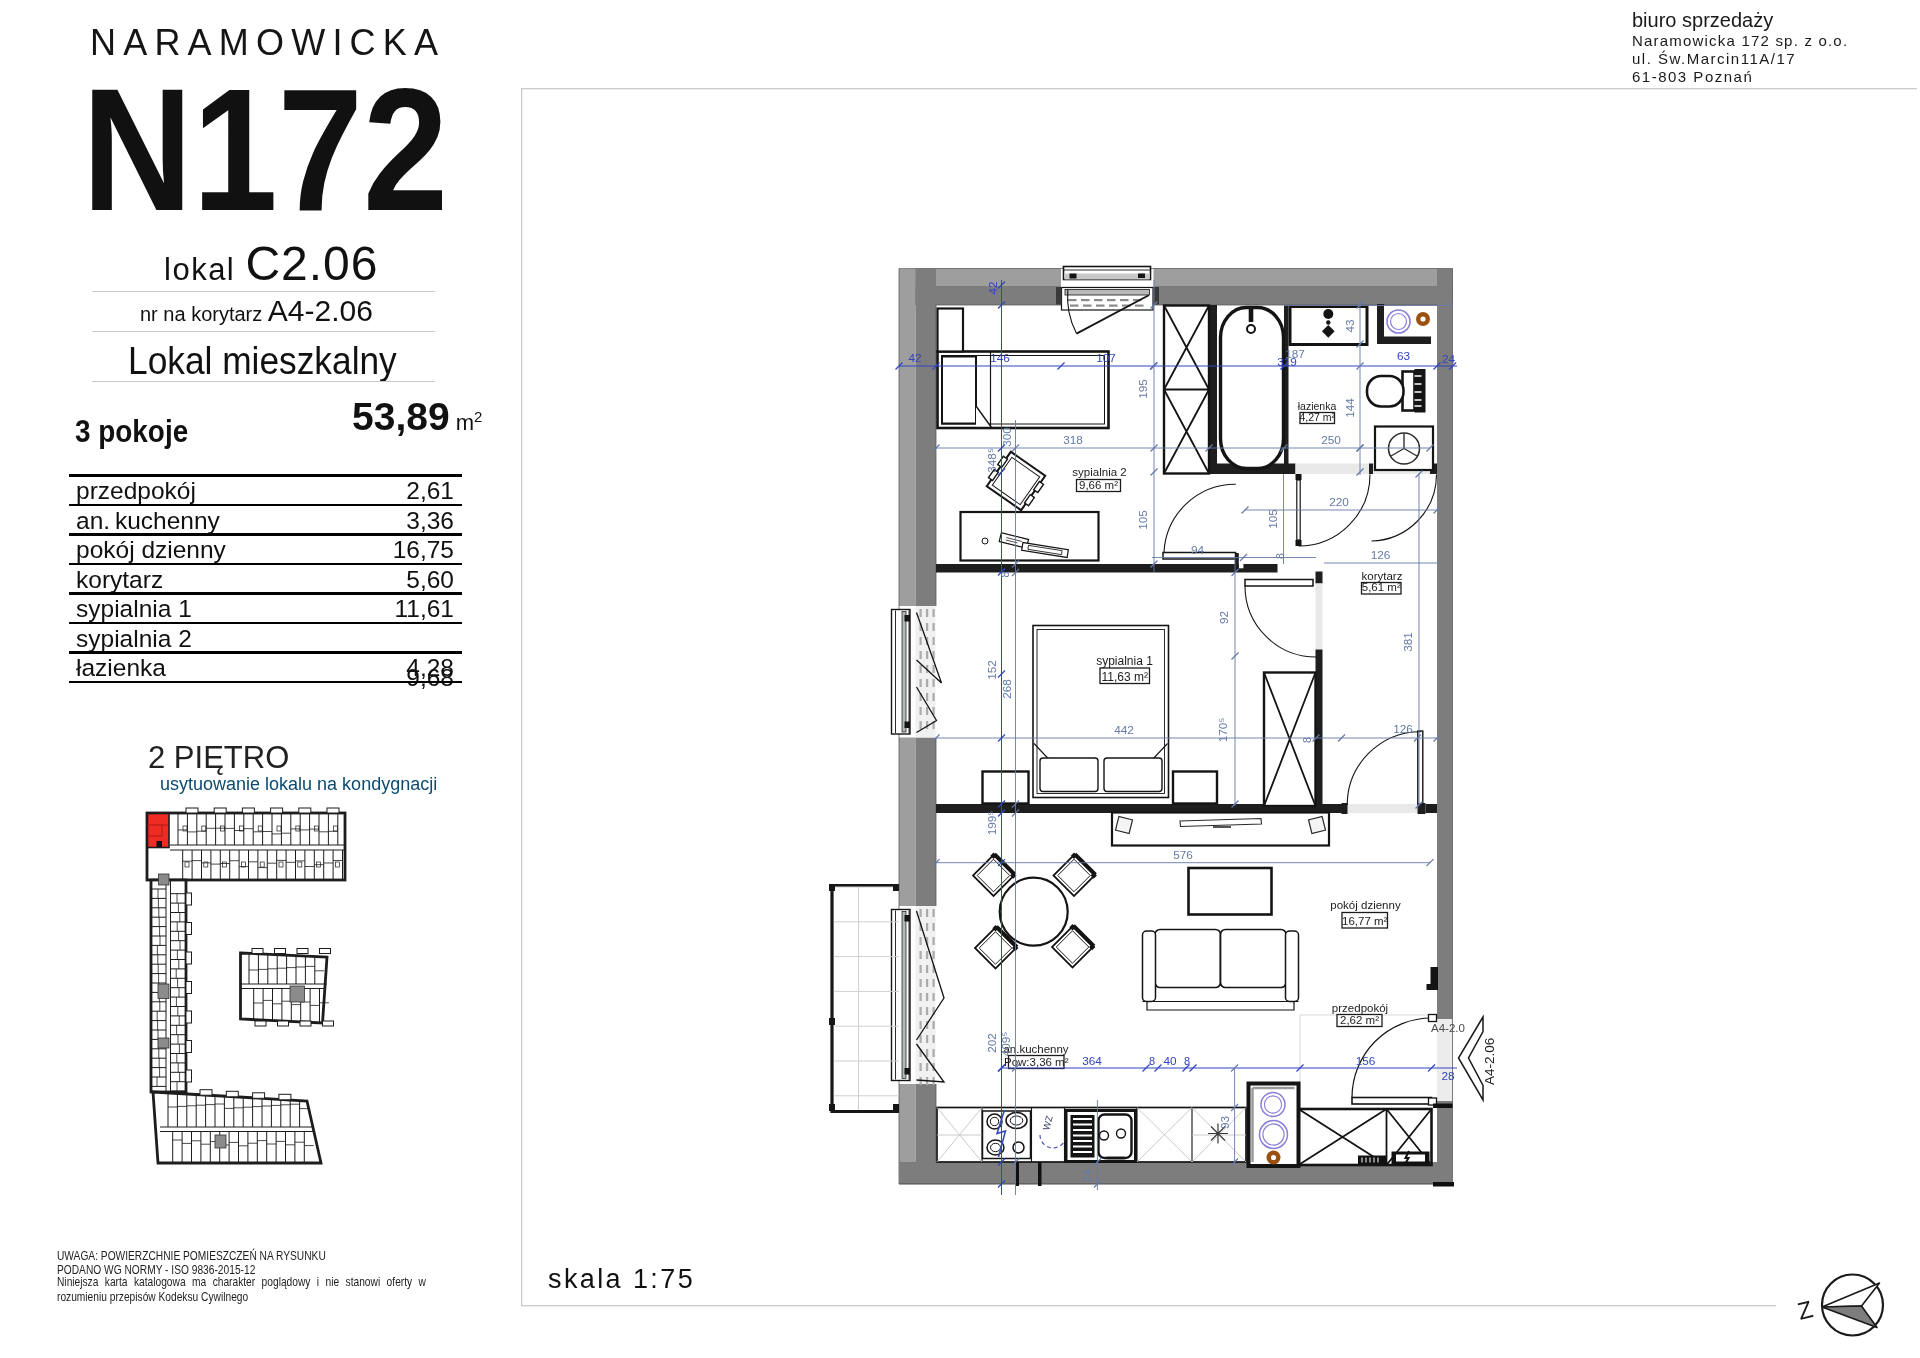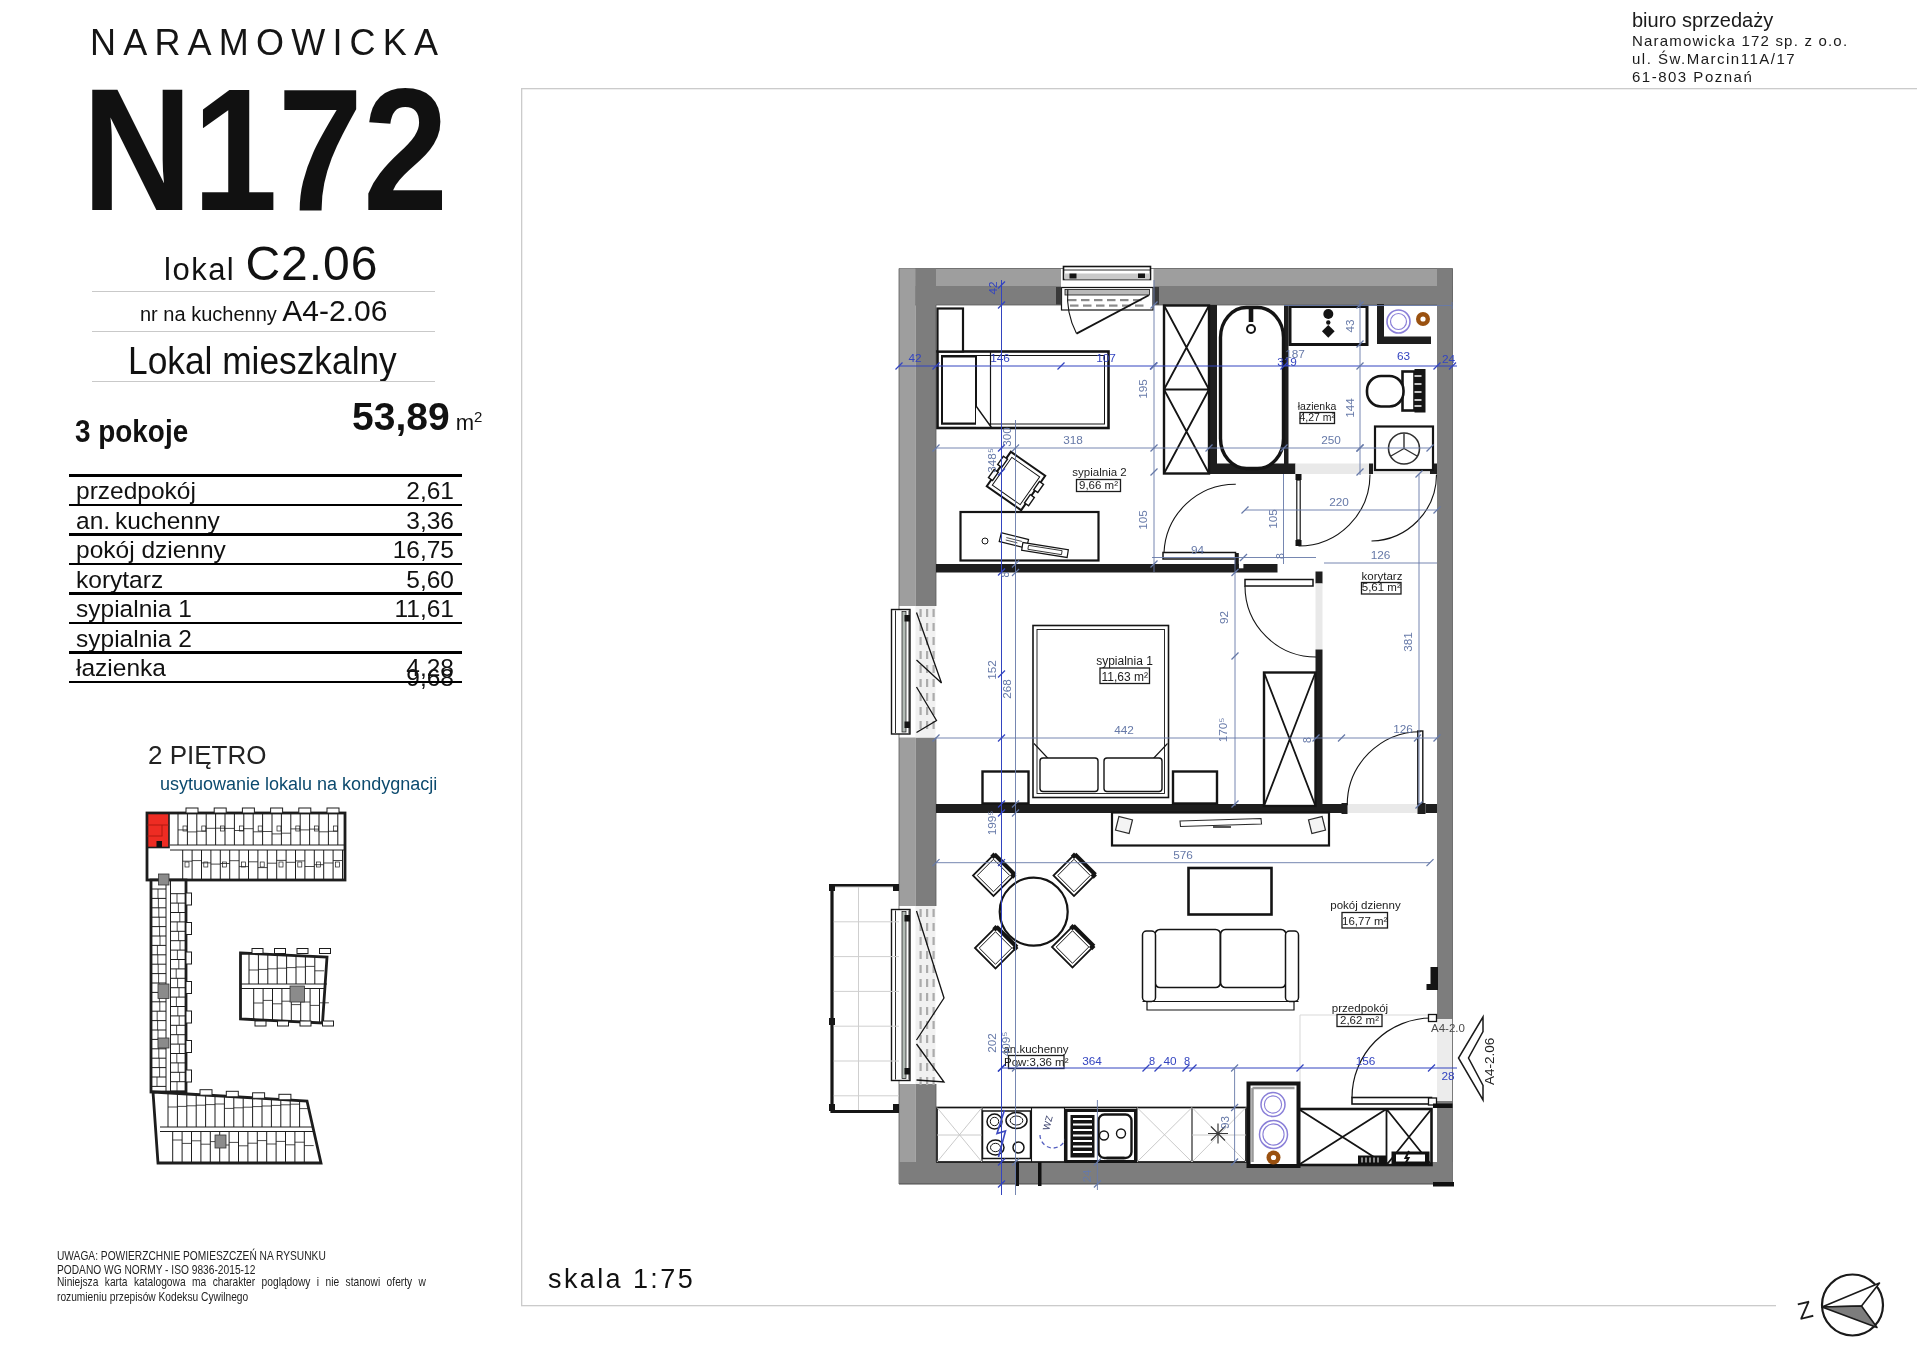--- a/index.html
+++ b/index.html
@@ -10,21 +10,21 @@
 <body>
 
 <div class="abs" style="left:90px;top:22px;font-size:36px;letter-spacing:7.2px;font-weight:400;color:#151515;">NARAMOWICKA</div>
 
 <div class="abs" style="left:82px;top:63px;font-size:174px;font-weight:700;color:#111;transform:scaleX(0.88);transform-origin:0 0;letter-spacing:0px;line-height:1;">N172</div>
 
 <div class="abs" style="left:164px;top:236px;"><span style="font-size:31px;letter-spacing:1.5px;vertical-align:baseline;">lokal </span><span style="font-size:48px;letter-spacing:1px;">C2.06</span></div>
 
 <div class="abs" style="left:92px;top:291px;width:343px;height:1px;background:#c9c9c9;"></div>
 
-<div class="abs" style="left:140px;top:294px;"><span style="font-size:20px;">nr na kuchenny </span><span style="font-size:30px;">A4-2.06</span></div>
+<div class="abs" style="left:140px;top:294px;"><span style="font-size:20px;">nr na korytarz </span><span style="font-size:30px;">A4-2.06</span></div>
 
 <div class="abs" style="left:92px;top:331px;width:343px;height:1px;background:#c9c9c9;"></div>
 
 <div class="abs" style="left:128px;top:339px;font-size:39px;transform:scaleX(0.905);transform-origin:0 0;">Lokal mieszkalny</div>
 
 <div class="abs" style="left:92px;top:381px;width:343px;height:1px;background:#c9c9c9;"></div>
 
 <div class="abs" style="left:75px;top:414px;font-size:31px;font-weight:700;transform:scaleX(0.9);transform-origin:0 0;">3 pokoje</div>
 
 <div class="abs" style="left:352px;top:395px;font-size:39px;font-weight:700;">53,89<span style="font-weight:400;font-size:22px;"> m<sup style="font-size:15px;">2</sup></span></div>
@@ -47,21 +47,21 @@
 <div style="position:absolute;right:8px;top:121.2px;font-size:24.5px;">11,61</div>
 <div style="position:absolute;left:0px;top:147.5px;width:393px;height:2.6px;background:#000;"></div>
 <div style="position:absolute;left:7px;top:150.7px;font-size:24.5px;">sypialnia 2</div>
 <div style="position:absolute;right:8px;top:150.7px;font-size:24.5px;margin-top:39px;">9,68</div>
 <div style="position:absolute;left:0px;top:177.0px;width:393px;height:2.6px;background:#000;"></div>
 <div style="position:absolute;left:7px;top:180.2px;font-size:24.5px;">łazienka</div>
 <div style="position:absolute;right:8px;top:180.2px;font-size:24.5px;">4,28</div>
 <div style="position:absolute;left:0px;top:206.5px;width:393px;height:2.6px;background:#000;"></div>
 </div>
 
-<div class="abs" style="left:148px;top:740px;font-size:26px;color:#222;">2 PIĘTRO</div>
+<div class="abs" style="left:148px;top:740px;font-size:31px;color:#222;">2 PIĘTRO</div>
 
 <div class="abs" style="left:148px;top:774px;font-size:18px;color:#0c4a6e;margin-left:12px;">usytuowanie lokalu na kondygnacji</div>
 
 <div class="abs" style="left:57px;top:1247.5px;font-size:13px;color:#1e1e1e;transform:scaleX(0.785);transform-origin:0 0;">UWAGA: POWIERZCHNIE POMIESZCZEŃ NA RYSUNKU</div>
 <div class="abs" style="left:57px;top:1261.7px;font-size:13px;color:#1e1e1e;transform:scaleX(0.785);transform-origin:0 0;">PODANO WG NORMY - ISO 9836-2015-12</div>
 <div class="abs" style="left:57px;top:1274.5px;font-size:13px;color:#1e1e1e;transform:scaleX(0.785);transform-origin:0 0;width:470px;white-space:normal;text-align:justify;text-align-last:justify;line-height:14px;">Niniejsza karta katalogowa ma charakter poglądowy i nie stanowi oferty w</div>
 <div class="abs" style="left:57px;top:1288.6px;font-size:13px;color:#1e1e1e;transform:scaleX(0.785);transform-origin:0 0;">rozumieniu przepisów Kodeksu Cywilnego</div>
 
 <div class="abs" style="left:1632px;top:9px;font-size:20px;color:#1a1a1a;">biuro sprzedaży</div>
 <div class="abs" style="left:1632px;top:32px;font-size:15px;letter-spacing:1.2px;color:#1a1a1a;">Naramowicka 172 sp. z o.o.</div>

